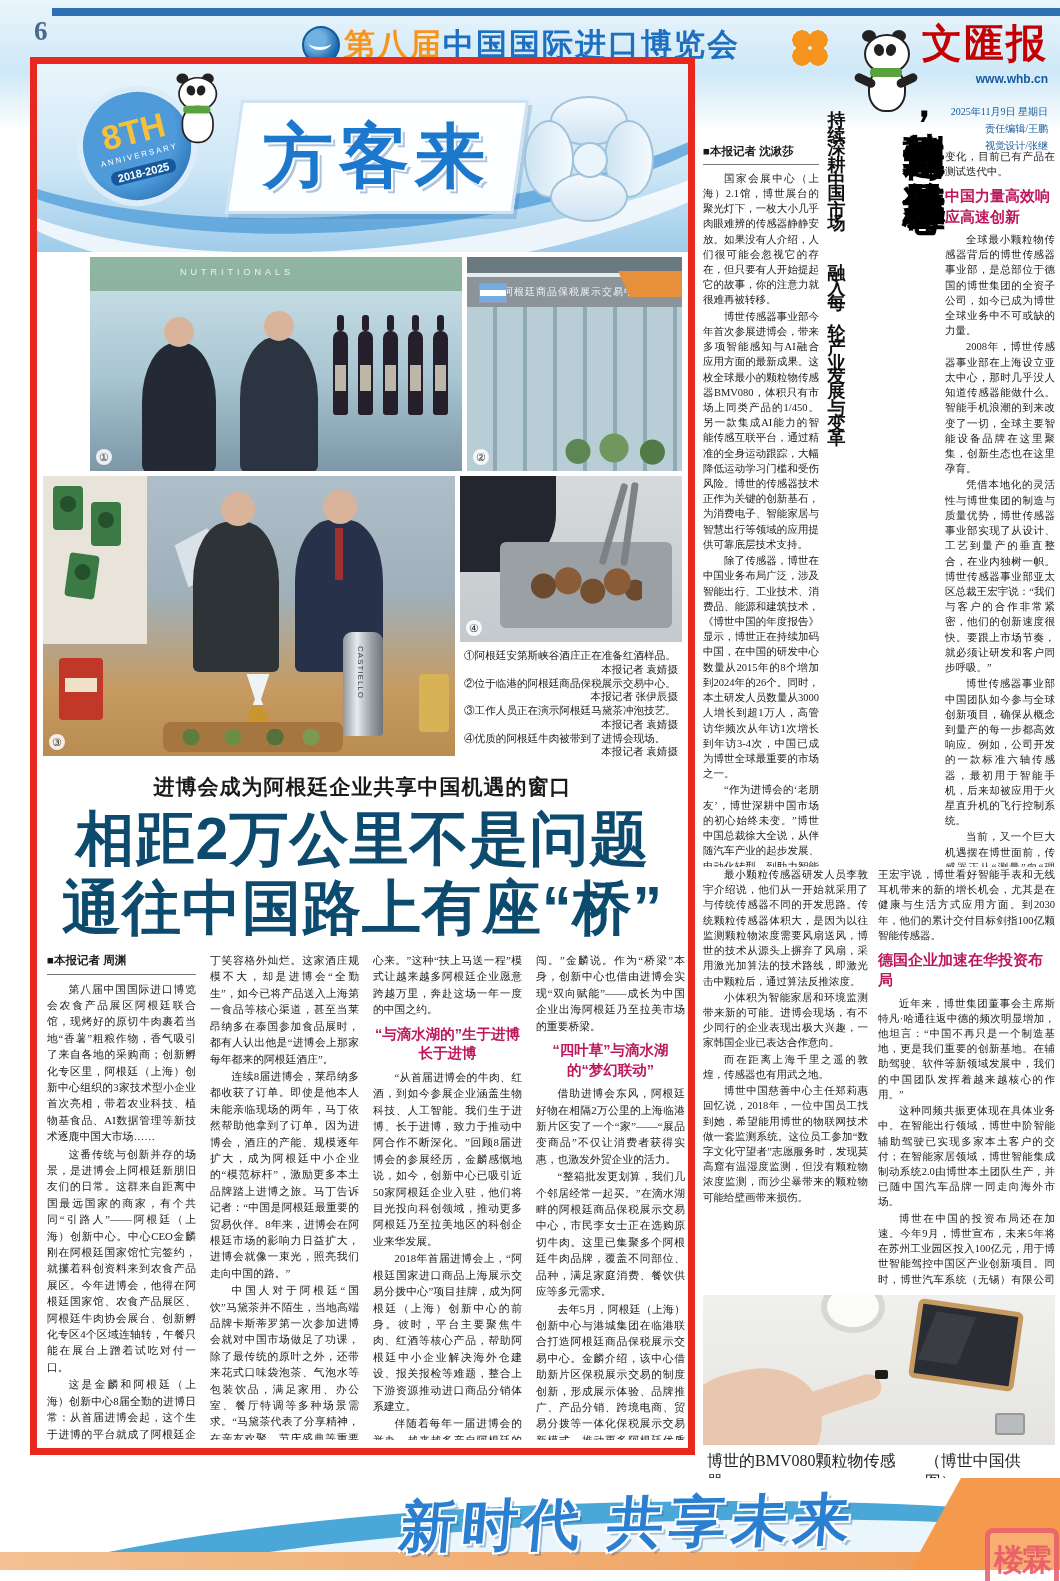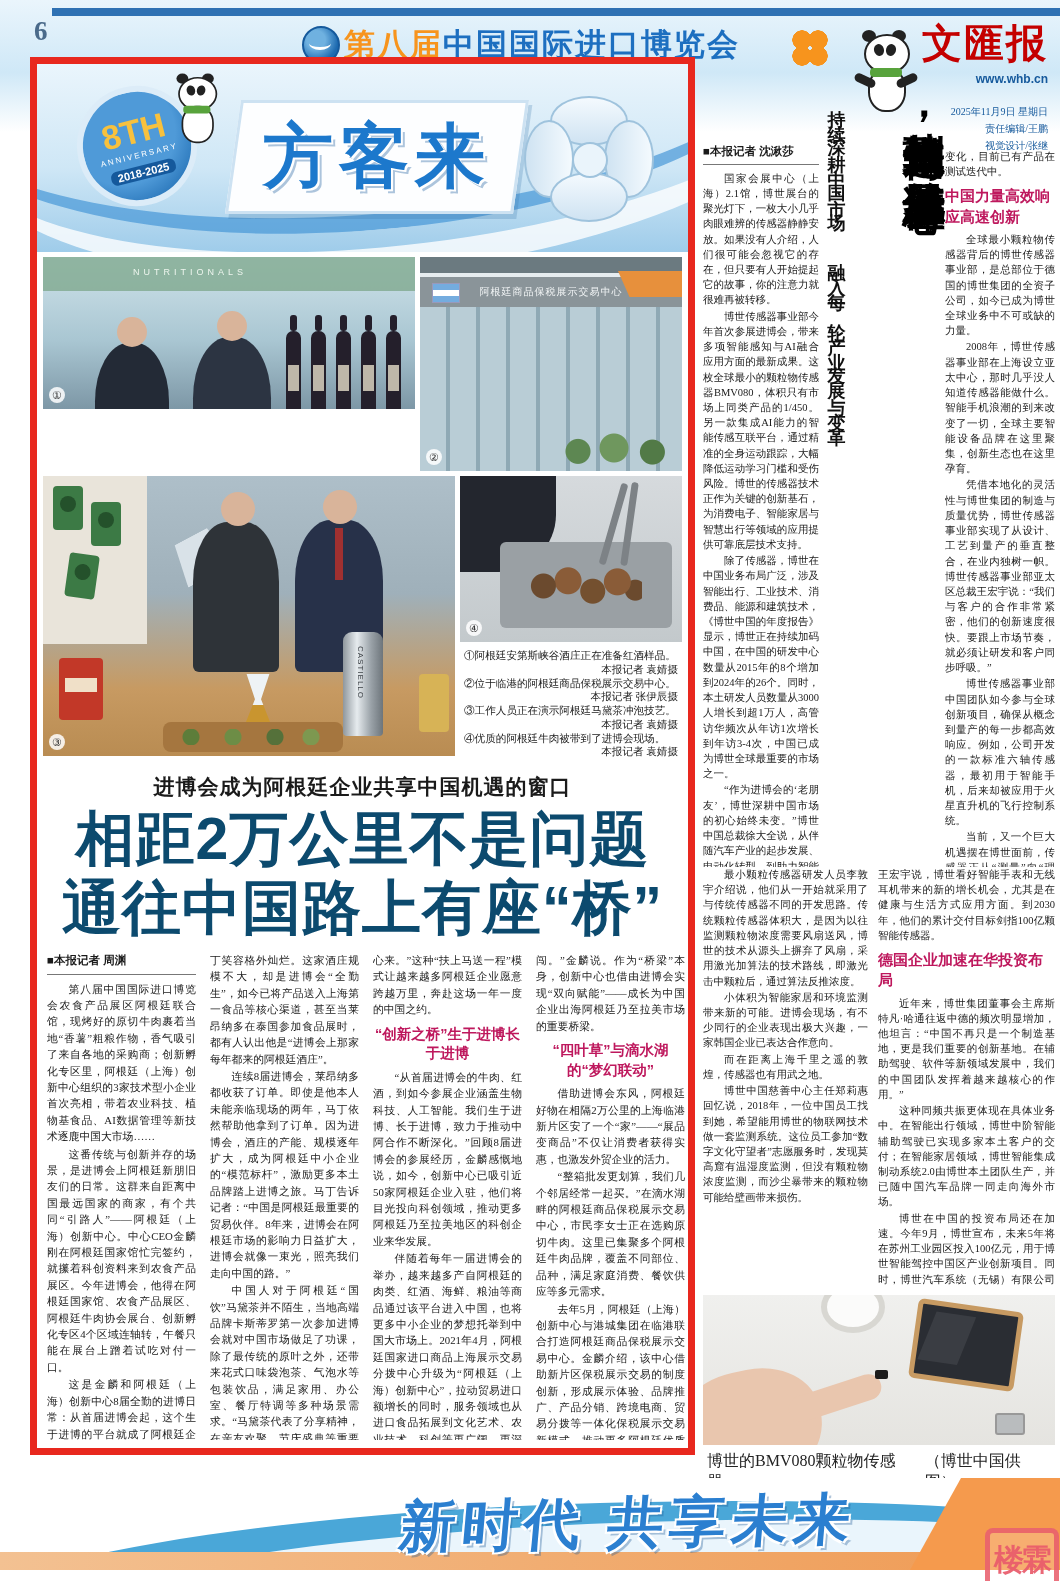--- a/index.html
+++ b/index.html
@@ -67,21 +67,21 @@
        border:2px solid #9fc3dd;border-radius:50%;}
   .pt1{left:44px;top:6px;} .pt2{left:4px;top:44px;transform:rotate(90deg);}
   .pt3{left:84px;top:44px;transform:rotate(90deg);} .pt4{left:44px;top:82px;}
   .pcen{position:absolute;left:66px;top:52px;width:32px;height:32px;border-radius:50%;
        background:#eaf4fb;border:2px solid #9fc3dd;}
   
   .prow{display:flex;gap:5px;padding:5px 6px 0 6px;flex:0 0 auto;}
   .photo{position:relative;overflow:hidden;background:#ccd4d8;}
   .pnum{position:absolute;left:6px;bottom:6px;width:16px;height:16px;border-radius:50%;
        background:rgba(255,255,255,.85);color:#333;font-size:11px;line-height:16px;text-align:center;z-index:5;}
-  .p1{width:372px;height:152px;background:linear-gradient(180deg,#cfe3ea 0%,#a9c6d2 55%,#7d97a6 100%);}
+  .p1{width:372px;height:214px;background:linear-gradient(180deg,#cfe3ea 0%,#a9c6d2 55%,#7d97a6 100%);margin-left:47px;}
   .p1 .truss{position:absolute;left:0;top:0;right:0;height:34px;background:#7fa98f;opacity:.8;}
   .p1 .trusstxt{position:absolute;left:90px;top:10px;color:#eef5ee;font-size:9px;letter-spacing:4px;font-family:"Liberation Sans",sans-serif;}
   .man{position:absolute;border-radius:45% 45% 8px 8px;background:#232a36;}
   .man:before{content:"";position:absolute;left:50%;top:-26px;transform:translateX(-50%);
        width:30px;height:30px;border-radius:50%;background:#d9b49a;}
   .p1 .m1{left:52px;top:86px;width:74px;height:130px;}
   .p1 .m2{left:150px;top:80px;width:78px;height:136px;background:#2c3442;}
   .bottles{position:absolute;right:14px;top:74px;display:flex;gap:10px;}
   .bottle{width:15px;height:84px;background:#241f2b;border-radius:7px 7px 3px 3px;position:relative;}
   .bottle:before{content:"";position:absolute;left:4px;top:-16px;width:7px;height:16px;background:#241f2b;border-radius:3px;}
@@ -345,22 +345,23 @@
           <div class="para">这番传统与创新并存的场景，是进博会上阿根廷新朋旧友们的日常。这群来自距离中国最远国家的商家，有个共同“引路人”——阿根廷（上海）创新中心。中心CEO金麟刚在阿根廷国家馆忙完签约，就攥着科创资料来到农食产品展区。今年进博会，他得在阿根廷国家馆、农食产品展区、阿根廷牛肉协会展台、创新孵化专区4个区域连轴转，午餐只能在展台上蹭着试吃对付一口。</div>
           <div class="para">这是金麟和阿根廷（上海）创新中心8届全勤的进博日常：从首届进博会起，这个生于进博的平台就成了阿根廷企业的“中国向导”。对于首次参展中小企业，他们承诺“保底找客户”；对于心怀忐忑的中小科创企业，他们在解读政策的同时提前对接中国客户。2万公里的距离，变成“展台到餐桌”“技术到市场”的链接，让来自阿根廷的新朋旧友都能在进博会上抓住中国机遇。</div>
         </div>
       <div class="mcol">
           <div class="para frag">丁笑容格外灿烂。这家酒庄规模不大，却是进博会“全勤生”，如今已将产品送入上海第一食品等核心渠道，甚至当莱昂纳多在泰国参加食品展时，都有人认出他是“进博会上那家每年都来的阿根廷酒庄”。</div>
           <div class="para">连续8届进博会，莱昂纳多都收获了订单。即使是他本人未能亲临现场的两年，马丁依然帮助他拿到了订单。因为进博会，酒庄的产能、规模逐年扩大，成为阿根廷中小企业的“模范标杆”，激励更多本土品牌踏上进博之旅。马丁告诉记者：“中国是阿根廷最重要的贸易伙伴。8年来，进博会在阿根廷市场的影响力日益扩大，进博会就像一束光，照亮我们走向中国的路。”</div>
           <div class="para">中国人对于阿根廷“国饮”马黛茶并不陌生，当地高端品牌卡斯蒂罗第一次参加进博会就对中国市场做足了功课，除了最传统的原叶之外，还带来花式口味袋泡茶、气泡水等包装饮品，满足家用、办公室、餐厅特调等多种场景需求。“马黛茶代表了分享精神，在亲友欢聚、节庆盛典等重要场合、在日常生活中，我们都会喝。它还富含各种营养成分，对运动人群非常友好。”卡斯蒂罗马黛茶厂商工作人员莱昂纳多一边冲泡，一边向来访者“种草”，开展不到3天，他们带来的其中一款展品已售罄。“我们的产品在中东很受欢迎，希望通过进博会在中国找到代理经销商，我们很有信心成为中国的网红茶饮。”他说。</div>
         </div>
       <div class="mcol">
           <div class="para frag">心来。”这种“扶上马送一程”模式让越来越多阿根廷企业愿意跨越万里，奔赴这场一年一度的中国之约。</div>
-          <div class="col-subhead">“创新之桥”生于进博长于进博</div>
+          <div class="col-subhead">“与滴水湖的”生于进博长于进博</div>
           <div class="para">“从首届进博会的牛肉、红酒，到如今参展企业涵盖生物科技、人工智能。我们生于进博、长于进博，致力于推动中阿合作不断深化。”回顾8届进博会的参展经历，金麟感慨地说，如今，创新中心已吸引近50家阿根廷企业入驻，他们将目光投向科创领域，推动更多阿根廷乃至拉美地区的科创企业来华发展。</div>
+          <div class="para">2018年首届进博会上，“阿根廷国家进口商品上海展示交易分拨中心”项目挂牌，成为阿根廷（上海）创新中心的前身。彼时，平台主要聚焦牛肉、红酒等核心产品，帮助阿根廷中小企业解决海外仓建设、报关报检等难题，整合上下游资源推动进口商品分销体系建立。</div>
           <div class="para">伴随着每年一届进博会的举办，越来越多产自阿根廷的肉类、红酒、海鲜、粮油等商品通过该平台进入中国，也将更多中小企业的梦想托举到中国大市场上。2021年4月，阿根廷国家进口商品上海展示交易分拨中心升级为“阿根廷（上海）创新中心”，拉动贸易进口额增长的同时，服务领域也从进口食品拓展到文化艺术、农业技术、科创等更广阔、更深层次的交流合作中。“从政策解读到建立渠道、从物流仓储到市场推广，我们很乐意帮助阿根廷企业‘少走弯路’。”金麟说。</div>
         </div>
       <div class="mcol">
           <div class="para frag">闯。”金麟说。作为“桥梁”本身，创新中心也借由进博会实现“双向赋能”——成长为中国企业出海阿根廷乃至拉美市场的重要桥梁。</div>
           <div class="col-subhead">“四叶草”与滴水湖的“梦幻联动”</div>
           <div class="para">借助进博会东风，阿根廷好物在相隔2万公里的上海临港新片区安了一个“家”——“展品变商品”不仅让消费者获得实惠，也激发外贸企业的活力。</div>
           <div class="para">“整箱批发更划算，我们几个邻居经常一起买。”在滴水湖畔的阿根廷商品保税展示交易中心，市民李女士正在选购原切牛肉。这里已集聚多个阿根廷牛肉品牌，覆盖不同部位、品种，满足家庭消费、餐饮供应等多元需求。</div>
           <div class="para">去年5月，阿根廷（上海）创新中心与港城集团在临港联合打造阿根廷商品保税展示交易中心。金麟介绍，该中心借助新片区保税展示交易的制度创新，形成展示体验、品牌推广、产品分销、跨境电商、贸易分拨等一体化保税展示交易新模式，推动更多阿根廷优质商品进一步走向全国市场，让中国消费者近距离体验物美价廉的阿根廷商品。</div>
         </div>
     </div>

